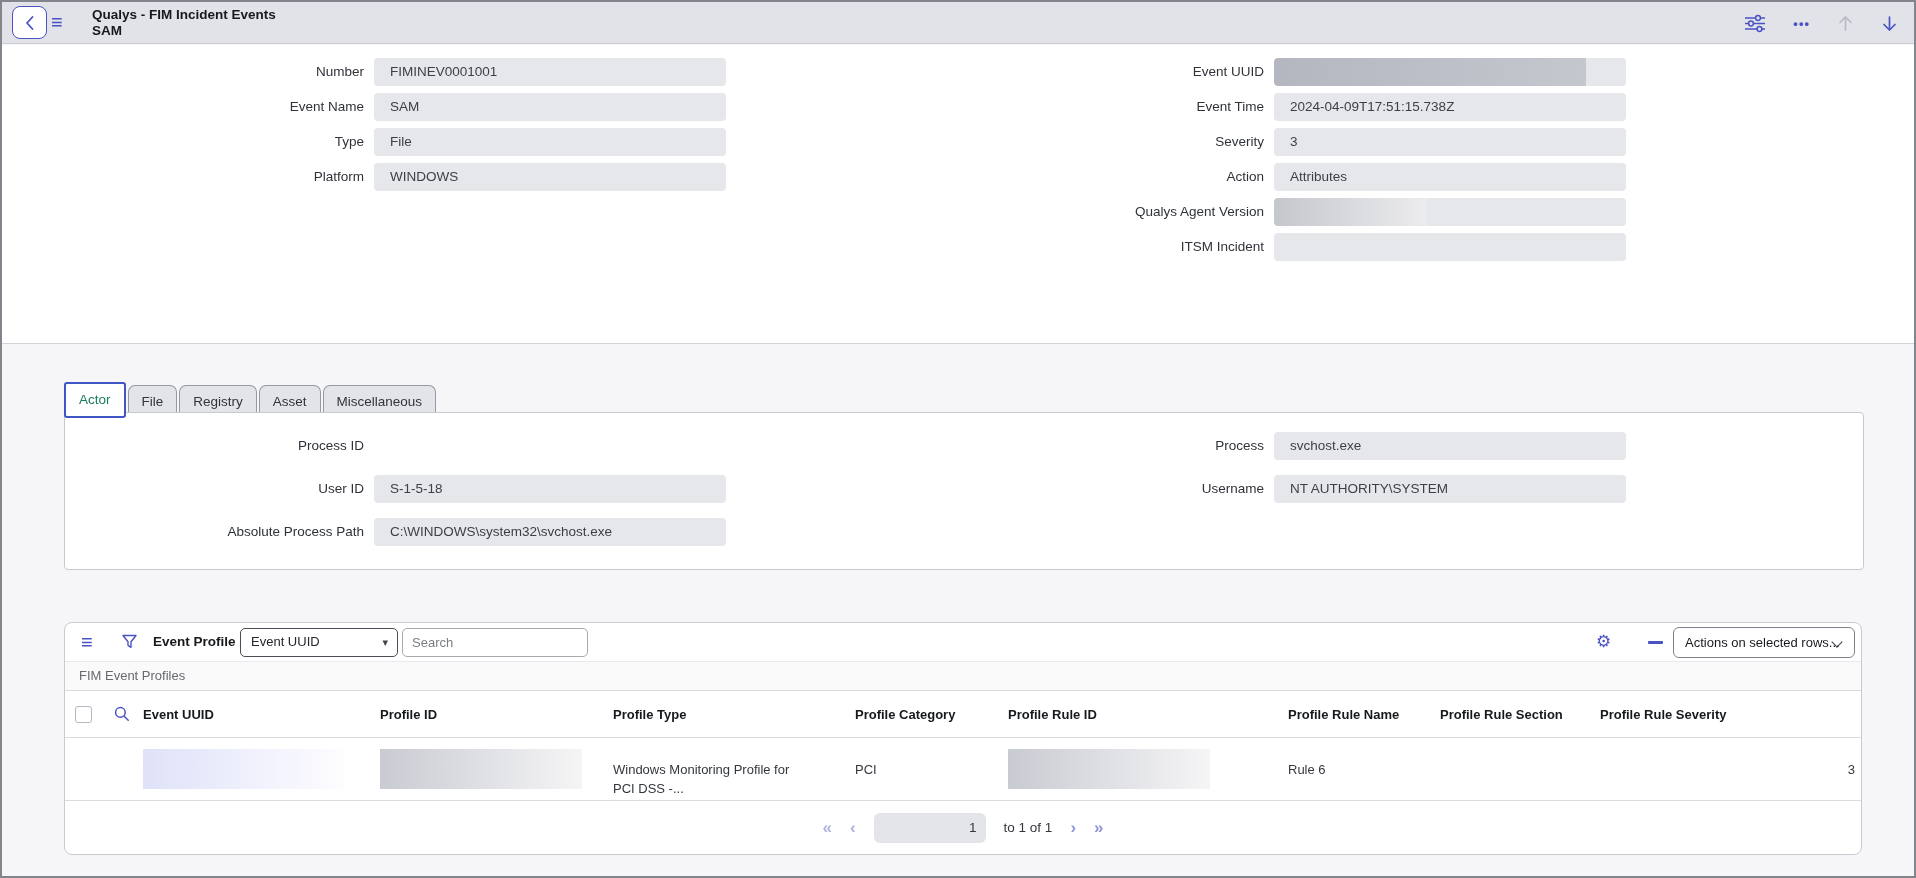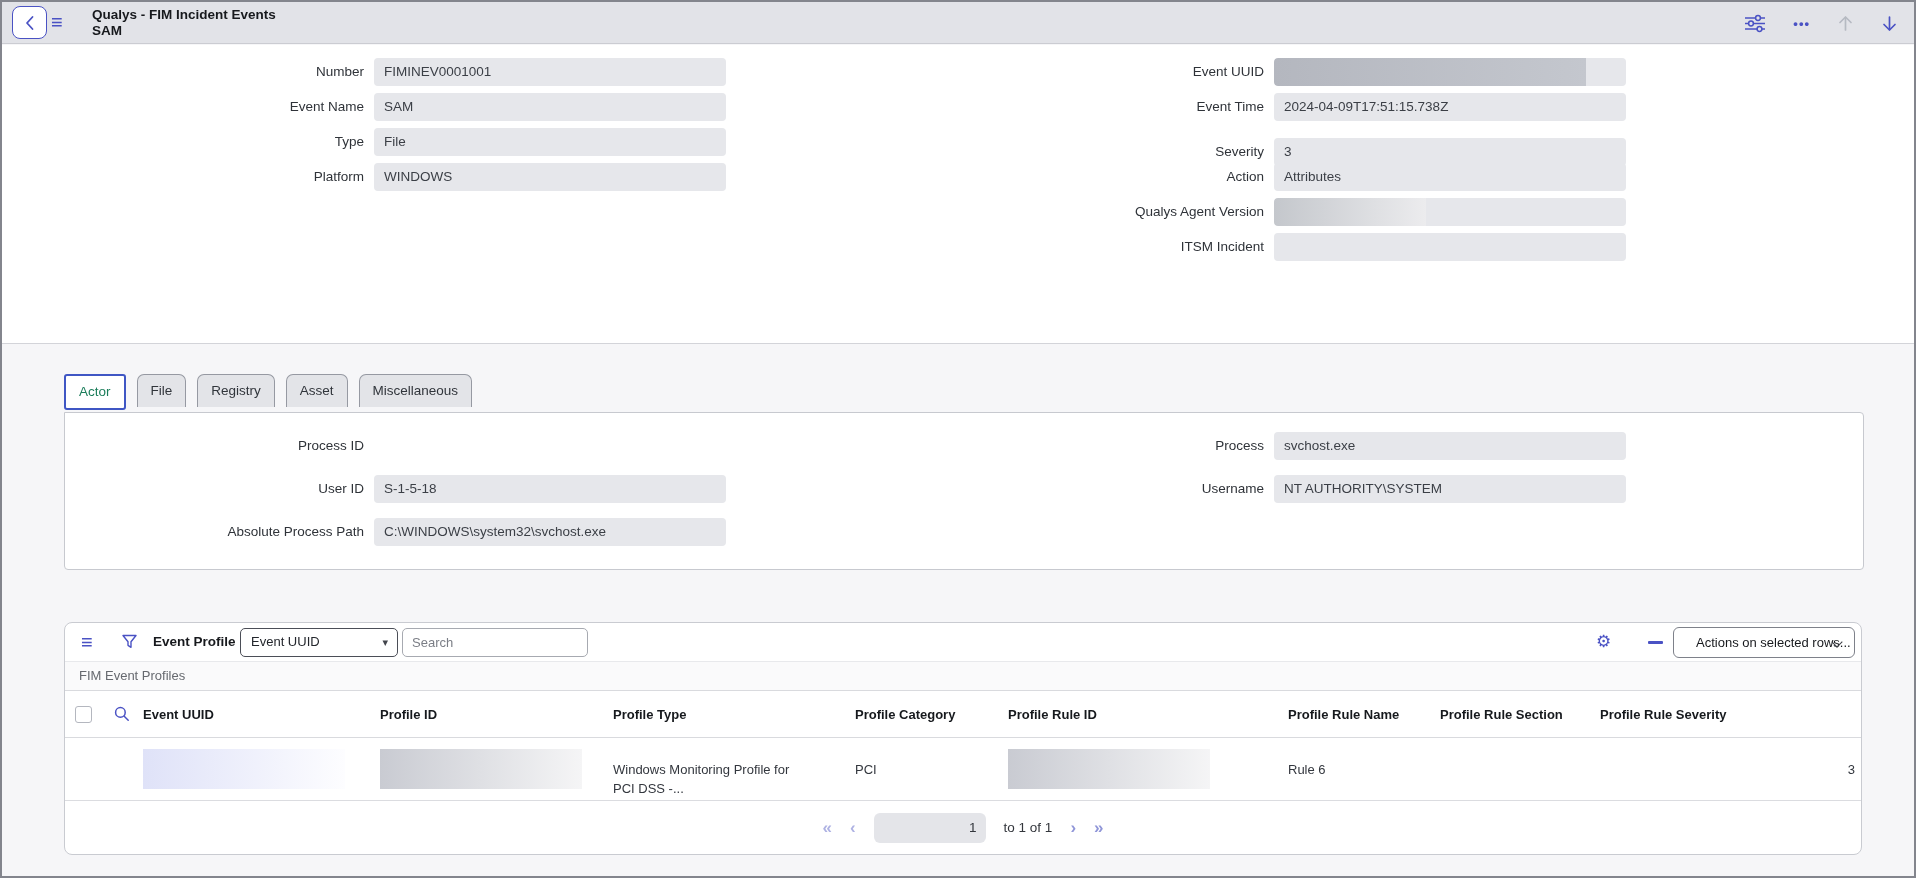--- a/index.html
+++ b/index.html
@@ -35,32 +35,32 @@
   .more-glyph { color:#4a52c4; font-size:13px; font-weight:bold; letter-spacing:1px; }
 
   
   .form-area { position:absolute; left:0; top:43px; width:100%; height:298px; background:#ffffff; }
   .fr { position:absolute; left:0; width:100%; height:28px; }
   .fr .lab { position:absolute; width:250px; text-align:right; line-height:28px; font-size:13.5px; color:#2f3339; }
   .fr.l .lab { left:112px; }
   .fr.r .lab { left:1012px; }
   .fr .val {
     position:absolute; height:28px; border-radius:4px; background:#e6e7eb;
-    line-height:28px; font-size:13.5px; color:#3b3f46; padding-left:10px;
+    line-height:28px; font-size:13.5px; color:#3b3f46; padding-left:16px;
     overflow:hidden; white-space:nowrap;
   }
   .fr.l .val { left:372px; width:352px; }
   .fr.r .val { left:1272px; width:352px; }
   .red { position:absolute; left:0; top:0; bottom:0; border-radius:4px 0 0 4px; }
   .red.uuid  { width:312px; background:linear-gradient(90deg,#b4b7bf 0%,#c4c7ce 100%); }
   .red.agent { width:152px; background:linear-gradient(90deg,#c4c7cc 0%,#ececee 100%); }
   .divider { position:absolute; left:0; top:341px; width:100%; height:1px; background:#d3d4d9; }
 
   
-  .tabs { position:absolute; left:62px; top:372px; height:36px; display:flex; gap:11px; }
+  .tabs { position:absolute; left:62px; top:380px; height:36px; display:flex; align-items:flex-end; gap:2px; }
   .tab {
     height:33px; line-height:31px; padding:0 13px; font-size:13.5px; color:#31353b;
     background:#e3e4e8; border:1px solid #9699a2; border-bottom:none;
     border-radius:7px 7px 0 0; cursor:pointer; white-space:nowrap;
   }
   .tab.active {
     height:36px; line-height:32px; background:#ffffff; color:#1b7d5a;
     border:2px solid #3f56c4; border-radius:3px; z-index:2;
   }
   .panel {
@@ -87,21 +87,21 @@
     position:absolute; left:337px; top:5px; width:186px; height:29px;
     border:1px solid #a7aab1; border-radius:5px; padding:0 9px;
     font-size:13px; color:#3b3f46; font-family:"Liberation Sans",sans-serif; outline:none; background:#fff;
   }
   .tb-search::placeholder { color:#7b7e86; }
   .tb-gear { position:absolute; left:1531px; top:0; line-height:38px; font-size:17px; color:#4a52c4; cursor:pointer; }
   .tb-minus { position:absolute; left:1583px; top:18px; width:15px; height:2.5px; background:#4a52c4; border-radius:1px; cursor:pointer; }
   .actions-select {
     position:absolute; left:1608px; top:4px; width:182px; height:31px;
     background:#fff; border:1px solid #7e818a; border-radius:6px;
-    font-size:13px; color:#17191d; line-height:29px; padding-left:22px; cursor:pointer; white-space:nowrap;
+    font-size:13px; color:#17191d; line-height:29px; padding-left:11px; cursor:pointer; white-space:nowrap;
   }
   .actions-select .chev {
     position:absolute; right:13px; top:10px; width:8px; height:8px;
     border-right:1.8px solid #3b3e45; border-bottom:1.8px solid #3b3e45;
     transform:rotate(45deg);
   }
   .caption-row {
     position:absolute; left:0; top:38px; width:100%; height:30px;
     background:#fafafb; border-top:1px solid #e8e9ec; border-bottom:1px solid #d9dade;
     font-size:13px; color:#66696f; line-height:28px; padding-left:14px;
@@ -199,21 +199,21 @@
   <div class="fr r" style="top:56px">
     <span class="lab">Event UUID</span>
     <span class="val">
         <i class="red uuid"></i>
       </span>
   </div>
   <div class="fr r" style="top:91px">
     <span class="lab">Event Time</span>
     <span class="val">2024-04-09T17:51:15.738Z</span>
   </div>
-  <div class="fr r" style="top:136px">
+  <div class="fr r" style="top:126px">
     <span class="lab">Severity</span>
     <span class="val">3</span>
   </div>
   <div class="fr r" style="top:161px">
     <span class="lab">Action</span>
     <span class="val">Attributes</span>
   </div>
   <div class="fr r" style="top:196px">
     <span class="lab">Qualys Agent Version</span>
     <span class="val">

